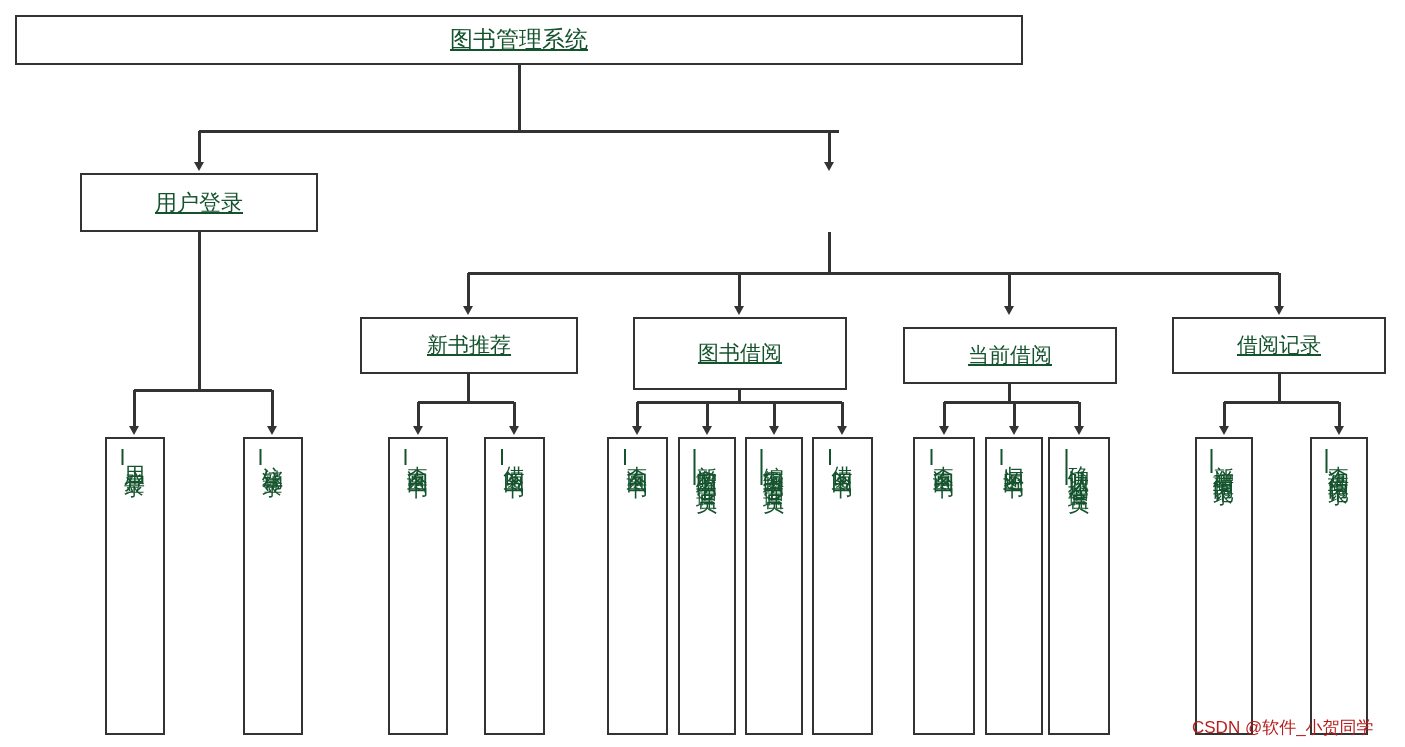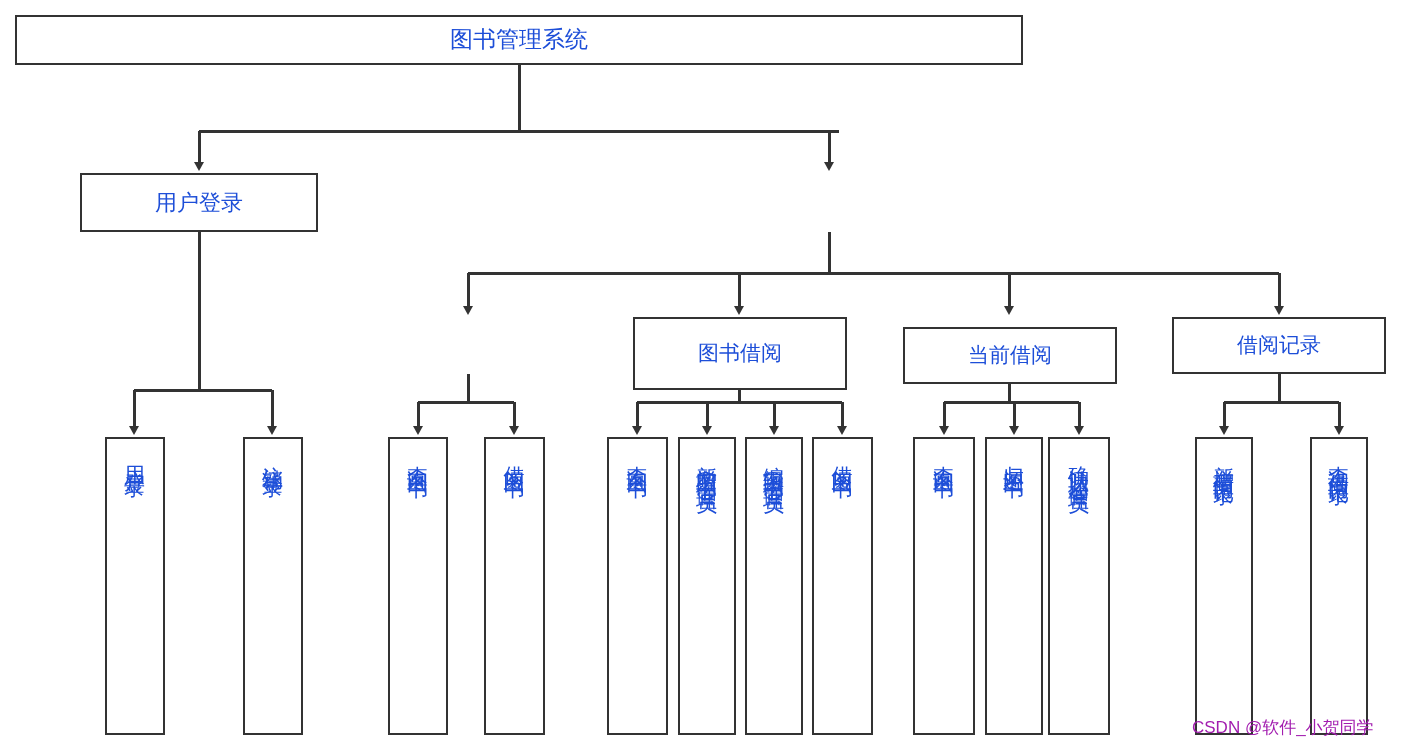--- a/index.html
+++ b/index.html
@@ -28,21 +28,22 @@
     pointer-events: none;
   }
   .node {
     position: absolute;
     box-sizing: border-box;
     background: #ffffff;
     border: 2px solid #333333;
     display: flex;
     align-items: center;
     justify-content: center;
-    color: #1d4ed8;
+    color: #14532d;
+    text-decoration: underline;
   }
   .node-label {
     display: block;
     text-align: center;
     line-height: 1.18;
     white-space: pre;
   }
   .node.level0 .node-label { font-size: 23px; }
   .node.level1 .node-label { font-size: 22px; }
   .node.level2 .node-label { font-size: 21px; }
@@ -56,21 +57,21 @@
     writing-mode: vertical-rl;
     text-orientation: upright;
     letter-spacing: 4px;
     line-height: 1;
     font-size: 21px;
     white-space: nowrap;
   }
   .watermark {
     position: absolute;
     font-size: 17px;
-    color: #a21caf;
+    color: #b91c1c;
     white-space: nowrap;
     user-select: none;
   }
 </style>
 </head>
 <body>
 
 <div id="diagram-root">
 
   <svg class="connectors" viewBox="0 0 1405 747" xmlns="http://www.w3.org/2000/svg">
@@ -124,20 +125,23 @@
   </svg>
 
   <div class="node level0" style="left: 15px; top: 15px; width: 1008px; height: 50px;">
     <span class="node-label">图书管理系统</span>
   </div>
 
   <div class="node level1" style="left: 80px; top: 173px; width: 238px; height: 59px;">
     <span class="node-label">用户登录</span>
   </div>
 
+  <div class="node level2" style="left: 360px; top: 317px; width: 218px; height: 57px;">
+    <span class="node-label">新书推荐</span>
+  </div>
   <div class="node level2" style="left: 633px; top: 317px; width: 214px; height: 73px;">
     <span class="node-label">图书借阅</span>
   </div>
   <div class="node level2" style="left: 903px; top: 327px; width: 214px; height: 57px;">
     <span class="node-label">当前借阅</span>
   </div>
   <div class="node level2" style="left: 1172px; top: 317px; width: 214px; height: 57px;">
     <span class="node-label">借阅记录</span>
   </div>
 

